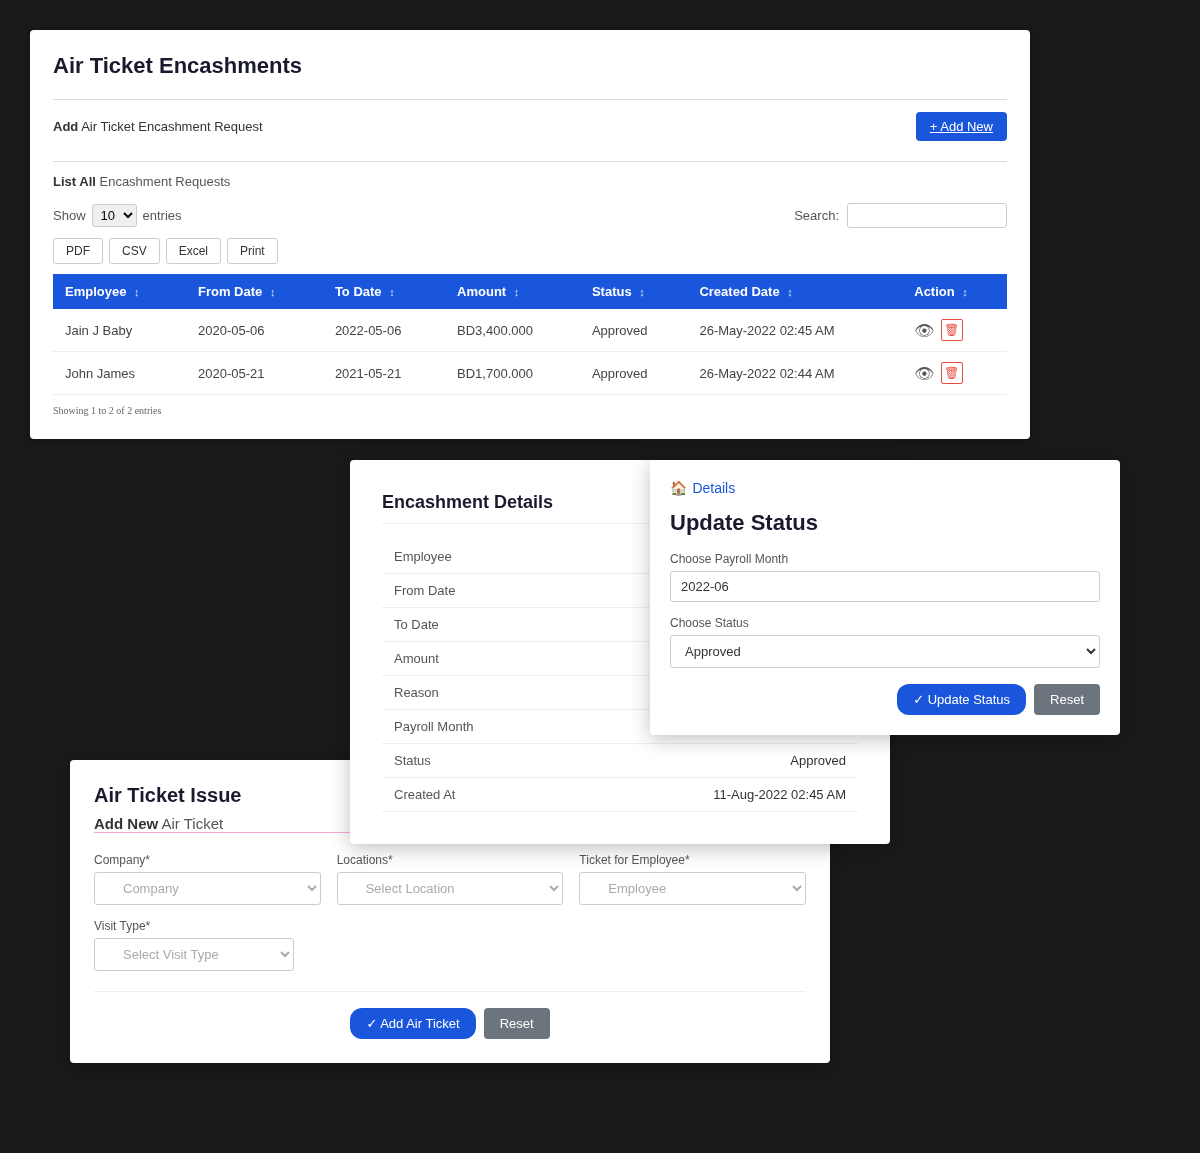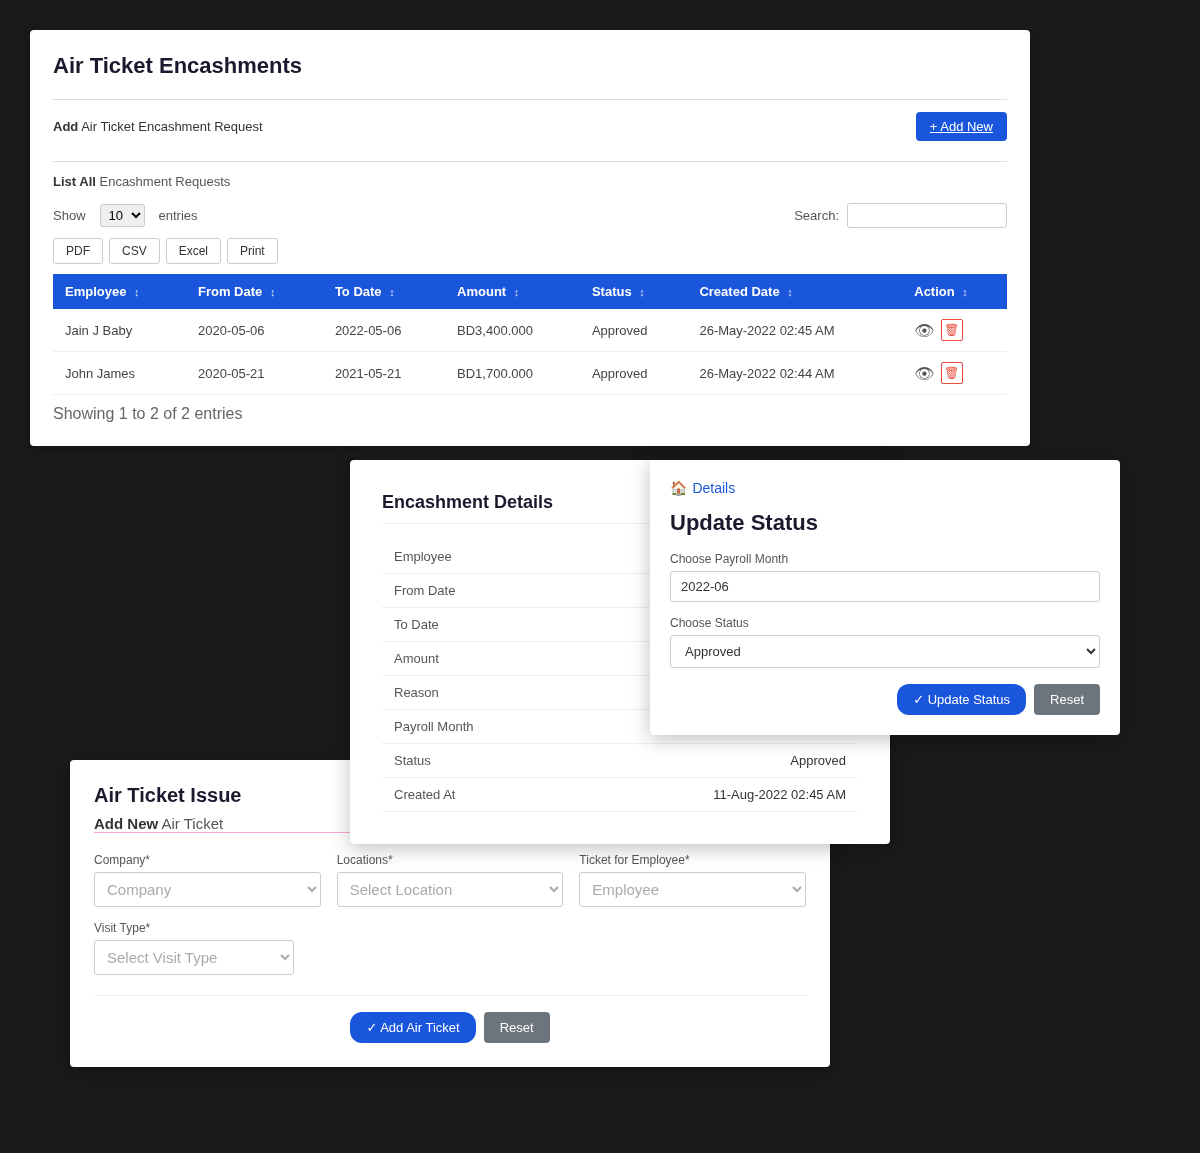--- a/index.html
+++ b/index.html
@@ -70,21 +70,21 @@
     .table-controls {
       display: flex;
       align-items: center;
       justify-content: space-between;
       margin-bottom: 10px;
     }
 
     .show-entries {
       display: flex;
       align-items: center;
-      gap: 14px;
+      gap: 6px;
       font-size: 13px;
       color: #555;
     }
 
     .show-entries select {
       border: 1px solid #ccc;
       border-radius: 3px;
       padding: 2px 4px;
       font-size: 13px;
     }
@@ -175,23 +175,24 @@
       height: 22px;
       display: flex;
       align-items: center;
       justify-content: center;
       border-radius: 2px;
       cursor: pointer;
       font-size: 12px;
     }
 
     .table-footer {
-      font-size: 16px;
+      font-size: 10px;
       color: #666;
       margin-top: 10px;
+      font-family: Liberation Serif, serif;
     }
 
     
     .details-card {
       background: #fff;
       border-radius: 4px;
       padding: 32px;
       position: absolute;
       z-index: 5;
       width: 540px;
@@ -374,22 +375,22 @@
       font-size: 12px;
       color: #555;
       display: block;
       margin-bottom: 5px;
     }
 
     .form-col select {
       width: 100%;
       border: 1px solid #ccc;
       border-radius: 3px;
-      padding: 7px 8px;
-      font-size: 15px;
+      padding: 7px 24px;
+      font-size: 13px;
       color: #aaa;
       background: #fff;
     }
 
     .btn-ticket-row {
       display: flex;
       justify-content: center;
       gap: 8px;
       margin-top: 20px;
       padding-top: 16px;

